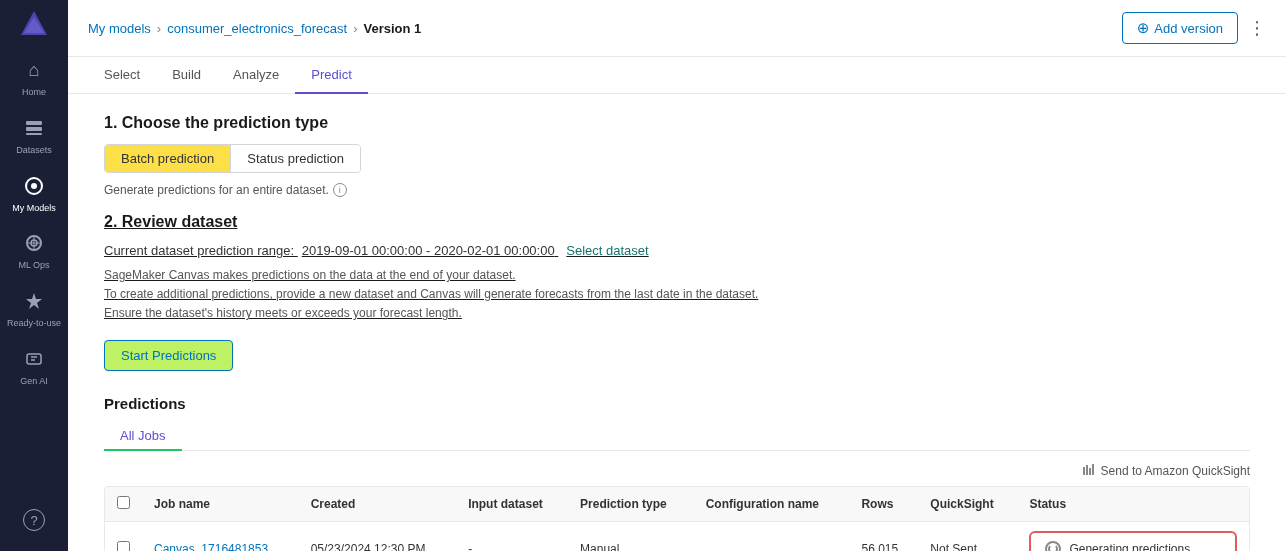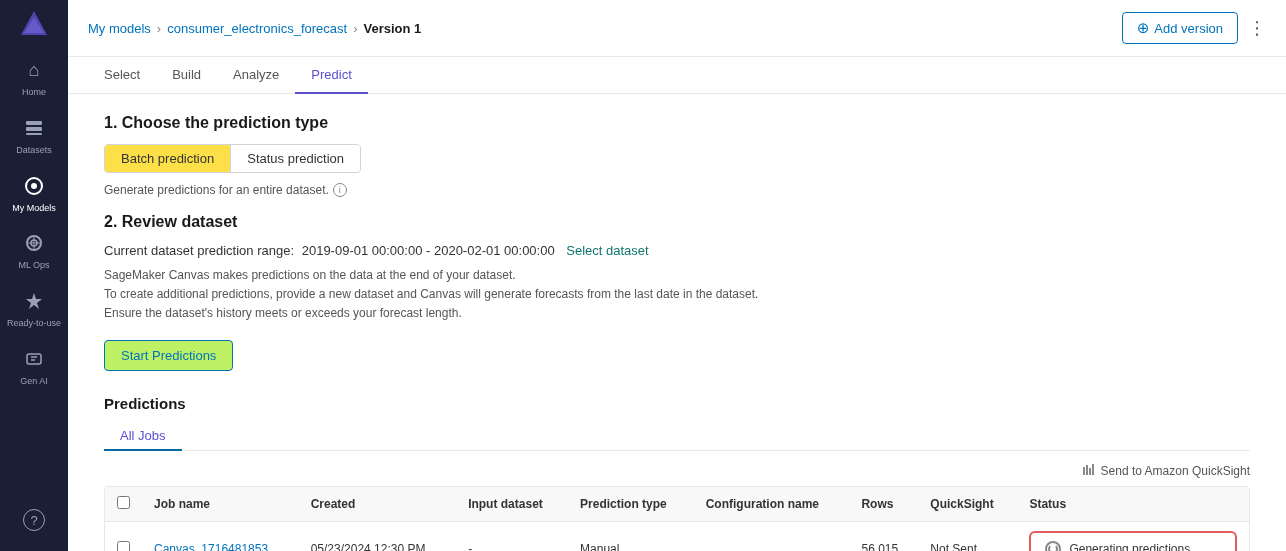--- a/index.html
+++ b/index.html
@@ -189,20 +189,21 @@
       border-radius: 50%;
       display: inline-flex;
       align-items: center;
       justify-content: center;
       font-size: 9px;
       color: #888;
     }
 
     .section2 {
       margin-top: 16px;
+      text-decoration: underline;
     }
 
     .dataset-range {
       font-size: 13px;
       color: #333;
       margin-bottom: 8px;
     }
     .dataset-link {
       color: #0f766e;
       cursor: pointer;
@@ -242,21 +243,21 @@
     .jobs-tab {
       padding: 6px 16px;
       cursor: pointer;
       font-size: 13px;
       color: #555;
       border-bottom: 2px solid transparent;
       margin-bottom: -1px;
     }
     .jobs-tab.active {
       color: #5a4fcf;
-      border-bottom: 2px solid #0369a1;
+      border-bottom: 2px solid #22c55e;
       font-weight: 500;
     }
 
     
     .quicksight-bar {
       display: flex;
       justify-content: flex-end;
       margin-bottom: 6px;
     }
     .quicksight-btn {

